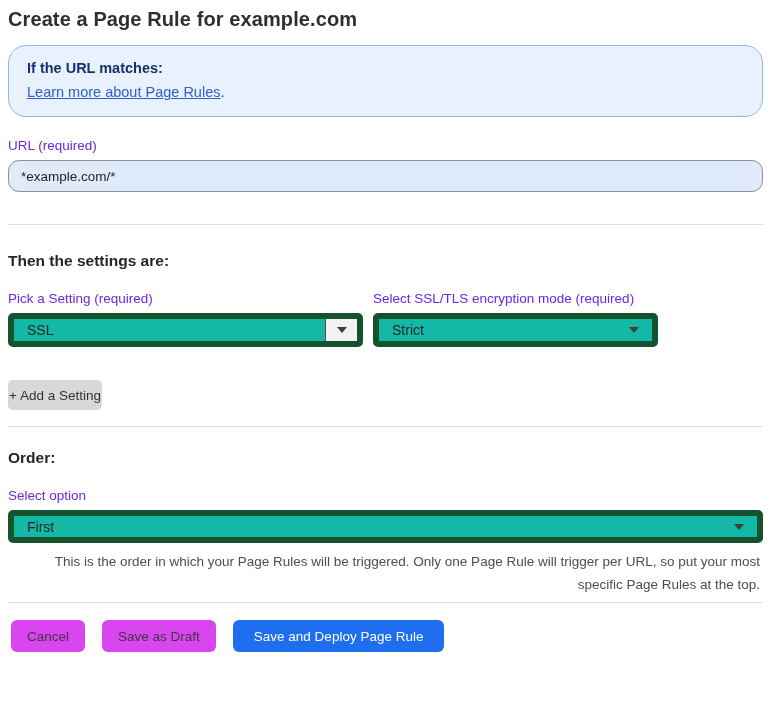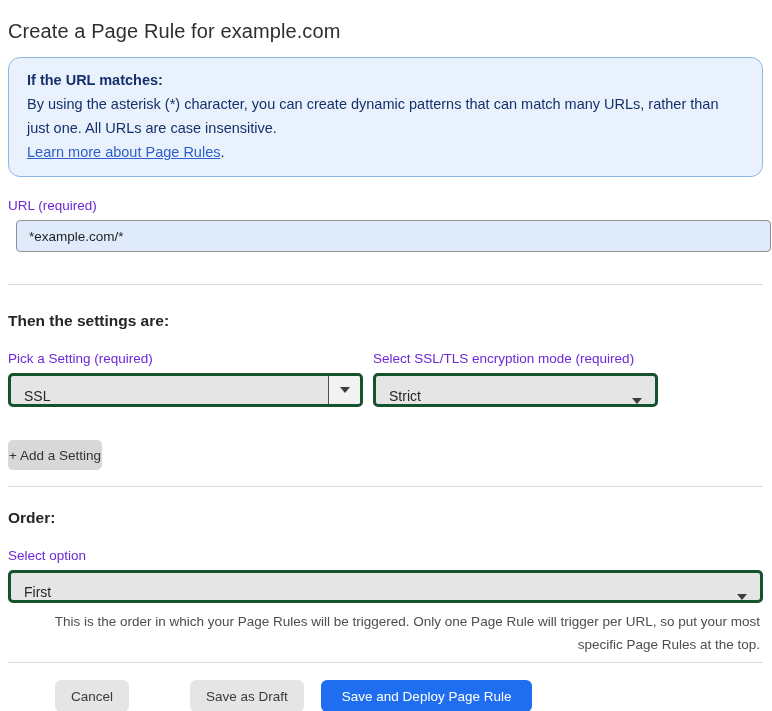--- a/index.html
+++ b/index.html
@@ -12,50 +12,50 @@
   }
   *{box-sizing:border-box;}
   html,body{margin:0;padding:0;}
   body{
     width:772px;height:711px;background:#ffffff;
     font-family:"Liberation Sans",sans-serif;color:#262626;
     -webkit-font-smoothing:antialiased;
   }
   .container{padding:6px 9px 0 8px;}
 
-  .page-title{font-size:20px;font-weight:400;color:#2f2f2f;margin:14px 0 14px;letter-spacing:.1px;}
+  .page-title{font-size:20px;font-weight:700;color:#2f2f2f;margin:2px 0 14px;letter-spacing:.1px;}
 
   .info-box{
     background:var(--info-bg);border:1px solid var(--info-border);
-    border-radius:12px;padding:10px 18px 12px;color:var(--info-text);
+    border-radius:18px;padding:10px 18px 12px;color:var(--info-text);
     font-size:14.5px;line-height:24px;
   }
   .info-box .info-heading{font-weight:700;display:block;}
   .info-box p{margin:0;}
   .info-box a{color:var(--link-blue);text-decoration:underline;cursor:pointer;}
 
   .field-label{font-size:13.5px;color:#6d28d9;display:block;margin:21px 0 7px;}
 
   .url-input{
     width:100%;height:32px;background:var(--input-bg);
-    border:1px solid #919191;border-radius:4px;padding:0 12px;
-    font-size:13.5px;color:#1f1f1f;font-family:inherit;outline:none;margin-left:8px;
+    border:1px solid #919191;border-radius:11px;padding:0 12px;
+    font-size:13.5px;color:#1f1f1f;font-family:inherit;outline:none;
   }
 
   .divider{border:none;border-top:1px solid #dcdcdc;margin:32px 0 0;}
 
   .section-heading{font-size:15.5px;font-weight:700;color:#262626;margin:27px 0 0;}
 
   .settings-row{display:flex;gap:10px;}
   .col-setting{width:355px;}
   .col-mode{width:285px;}
 
   .select{
-    height:34px;border:3px solid #14532d;border-radius:5px;background:#e5e5e5;
-    display:flex;align-items:flex-end;font-size:14px;color:#262626;cursor:pointer;
+    height:34px;border:6px solid #14532d;border-radius:5px;background:#14b8a6;
+    display:flex;align-items:center;font-size:14px;color:#262626;cursor:pointer;
     overflow:hidden;
   }
   .select .value{padding-left:13px;flex:1;white-space:nowrap;}
   .arrow-seg{
     width:32px;align-self:stretch;border-left:1px solid #4f4f4f;background:#f2f2f2;
     display:flex;align-items:center;justify-content:center;flex:none;
   }
   .caret{
     width:0;height:0;border-left:5px solid transparent;border-right:5px solid transparent;
     border-top:6px solid #3e3e3e;display:inline-block;
@@ -71,33 +71,32 @@
 
   .help-text{font-size:13.5px;color:#4d4d4d;line-height:23px;margin:7px 0 0;max-width:752px;text-align:right;}
 
   .divider-bottom{margin-top:6px;}
 
   .footer{display:flex;gap:17px;margin-top:17px;padding-left:3px;align-items:center;}
   .btn{
     height:32px;border:none;border-radius:6px;font-size:13.5px;font-family:inherit;
     cursor:pointer;padding:0 16px;
   }
-  .btn-gray{background:#e5e5e5;color:#3a3a3a;margin-left:44px;}
+  .btn-gray{background:#d946ef;color:#3a3a3a;}
   .btn-blue{background:var(--accent-blue);color:#ffffff;padding:0 21px;}
 </style>
 </head>
 <body>
 
 <div class="container">
 
   <h1 class="page-title">Create a Page Rule for example.com</h1>
 
   <div class="info-box">
     <span class="info-heading">If the URL matches:</span>
-    <p>By using the asterisk (*) character, you can create dynamic patterns that can match many URLs, rather than just one. All URLs are case insensitive.</p>
     <p><a href="#">Learn more about Page Rules</a><span>.</span></p>
   </div>
 
   <label class="field-label">URL (required)</label>
   <input class="url-input" type="text" value="*example.com/*" style="">
 
   <hr class="divider">
 
   <h2 class="section-heading">Then the settings are:</h2>
 

